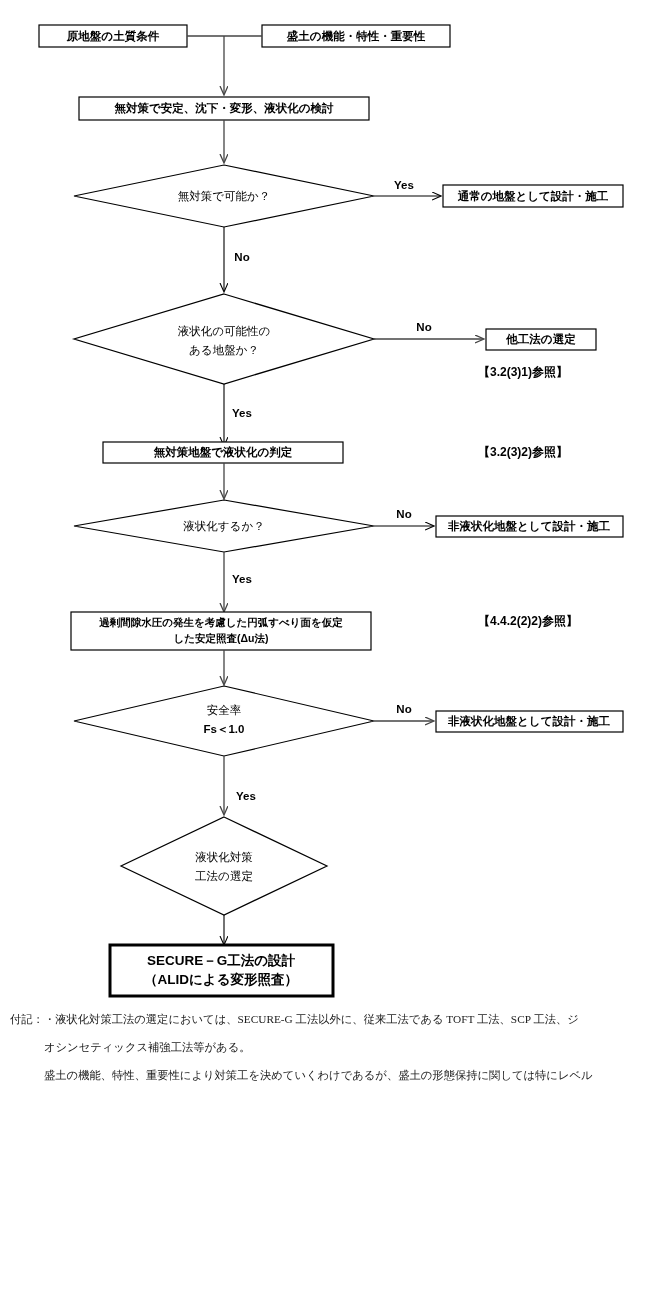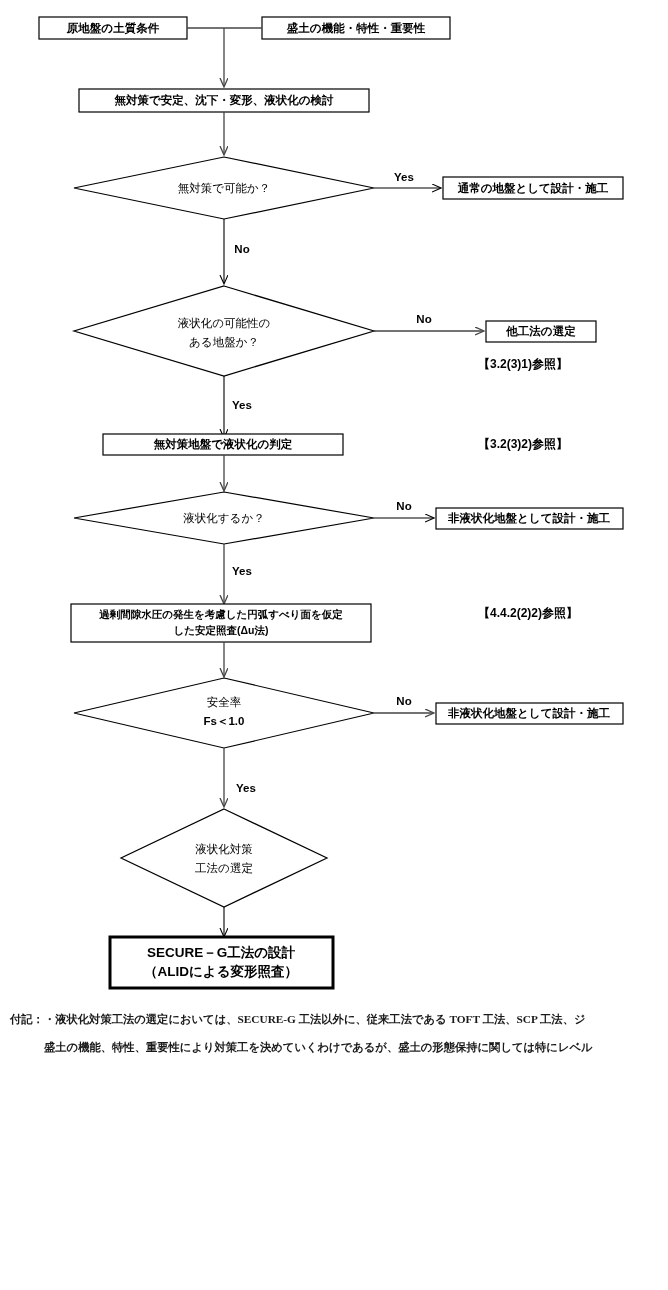--- a/index.html
+++ b/index.html
@@ -11,21 +11,21 @@
     width: 668px;
     height: 1290px;
     position: relative;
     font-family: "Liberation Serif", serif;
     color: #000000;
     overflow: hidden;
   }
   #flow-wrap {
     position: absolute;
     left: 0;
-    top: 0;
+    top: 8px;
     width: 572px;
     height: 1005px;
   }
   svg#flowchart {
     display: block;
     width: 668px;
     height: 1005px;
   }
   .node-box {
     fill: #ffffff;
@@ -115,21 +115,20 @@
     width: 668px;
     height: 285px;
     font-family: "Liberation Serif", serif;
     font-size: 11.3px;
     line-height: 28px;
     color: #1a1a1a;
   }
   .note-block {
     display: block;
     padding: 0 10px 0 10px;
-    font-weight: bold;
   }
   .note-line {
     display: block;
     white-space: nowrap;
   }
   .note-indent-1 { padding-left: 0px; }
   .note-indent-2 { padding-left: 34px; }
   .note-indent-3 { padding-left: 24px; }
 </style>
 </head>
@@ -267,15 +266,16 @@
     <text class="final-text" x="221" y="953">SECURE－G工法の設計</text>
     <text class="final-text" x="221" y="972">（ALIDによる変形照査）</text>
   </g>
 
 </svg>
 </div>
 
 <div id="notes">
   <div class="note-block">
     <span class="note-line note-indent-1">付記：・液状化対策工法の選定においては、SECURE-G 工法以外に、従来工法である TOFT 工法、SCP 工法、ジ</span>
+    <span class="note-line note-indent-2">オシンセティックス補強工法等がある。</span>
     <span class="note-line note-indent-2">盛土の機能、特性、重要性により対策工を決めていくわけであるが、盛土の形態保持に関しては特にレベル</span>
   </div>
 </div>
 
 </body></html>

